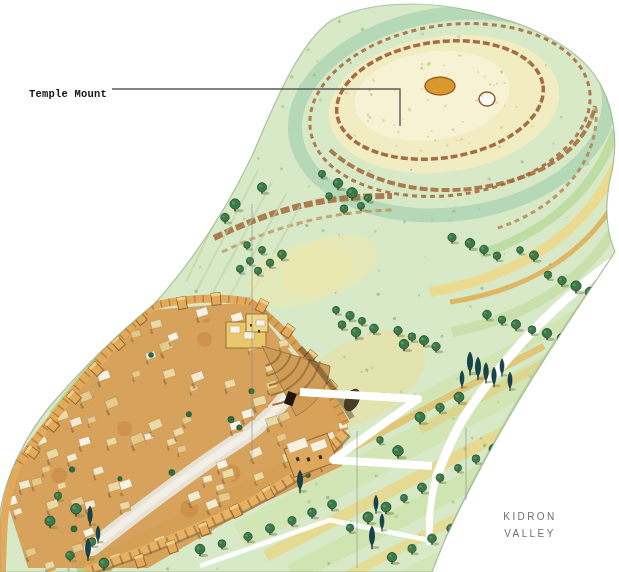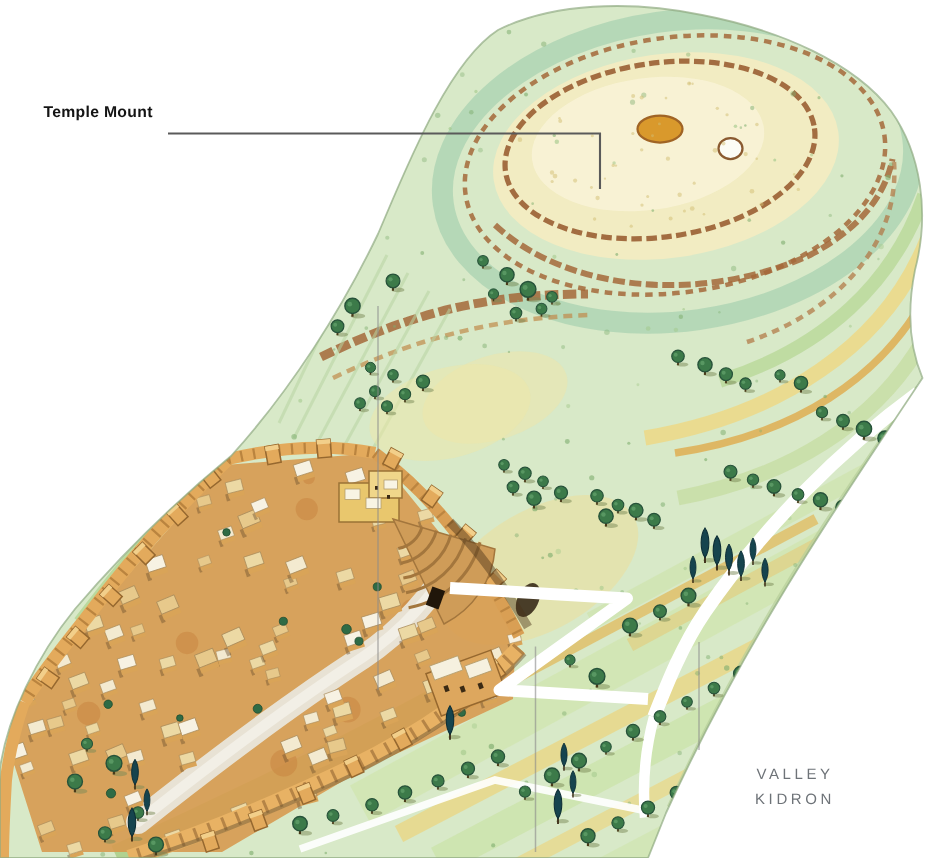--- a/index.html
+++ b/index.html
@@ -1,21 +1,21 @@
 <!DOCTYPE html>
 <html><head>
 <meta charset="utf-8">
 <style>
   html,body{margin:0;padding:0;background:#ffffff;}
   #stage{position:relative;width:619px;height:572px;overflow:hidden;background:#ffffff;
          font-family:"Liberation Sans",sans-serif;}
   #painting{position:absolute;left:0;top:0;}
   .map-label{position:absolute;user-select:none;}
-  #temple-mount-label{left:29px;top:69px;font-size:10.5px;font-weight:700;color:#141414;
-    letter-spacing:.2px;}
+  #temple-mount-label{left:29px;top:88px;font-size:10.5px;font-weight:700;color:#141414;
+    letter-spacing:.2px;font-family:Liberation Mono, monospace;}
   #kidron-valley-label{left:478px;top:508px;width:104px;text-align:center;color:#6e7378;
     font-size:10px;letter-spacing:2.4px;line-height:17px;font-weight:500;}
 </style>
 </head>
 <body>
 
 <div id="stage">
 
 <svg id="painting" width="619" height="572" viewBox="0 0 619 572">
   <defs>
@@ -1396,17 +1396,17 @@
   <g stroke="#8a8a8a" stroke-width="1" opacity=".6">
     <path d="M252,204 V460"></path>
     <path d="M357,431 V568"></path>
     <path d="M466,428 V500"></path>
   </g>
 </svg>
 
 <div class="map-label" id="temple-mount-label">Temple Mount</div>
 
 <div class="map-label" id="kidron-valley-label">
+  <div>KIDRON</div>
   <div>VALLEY</div>
-  <div>KIDRON</div>
 </div>
 
 </div>
 
 </body></html>

